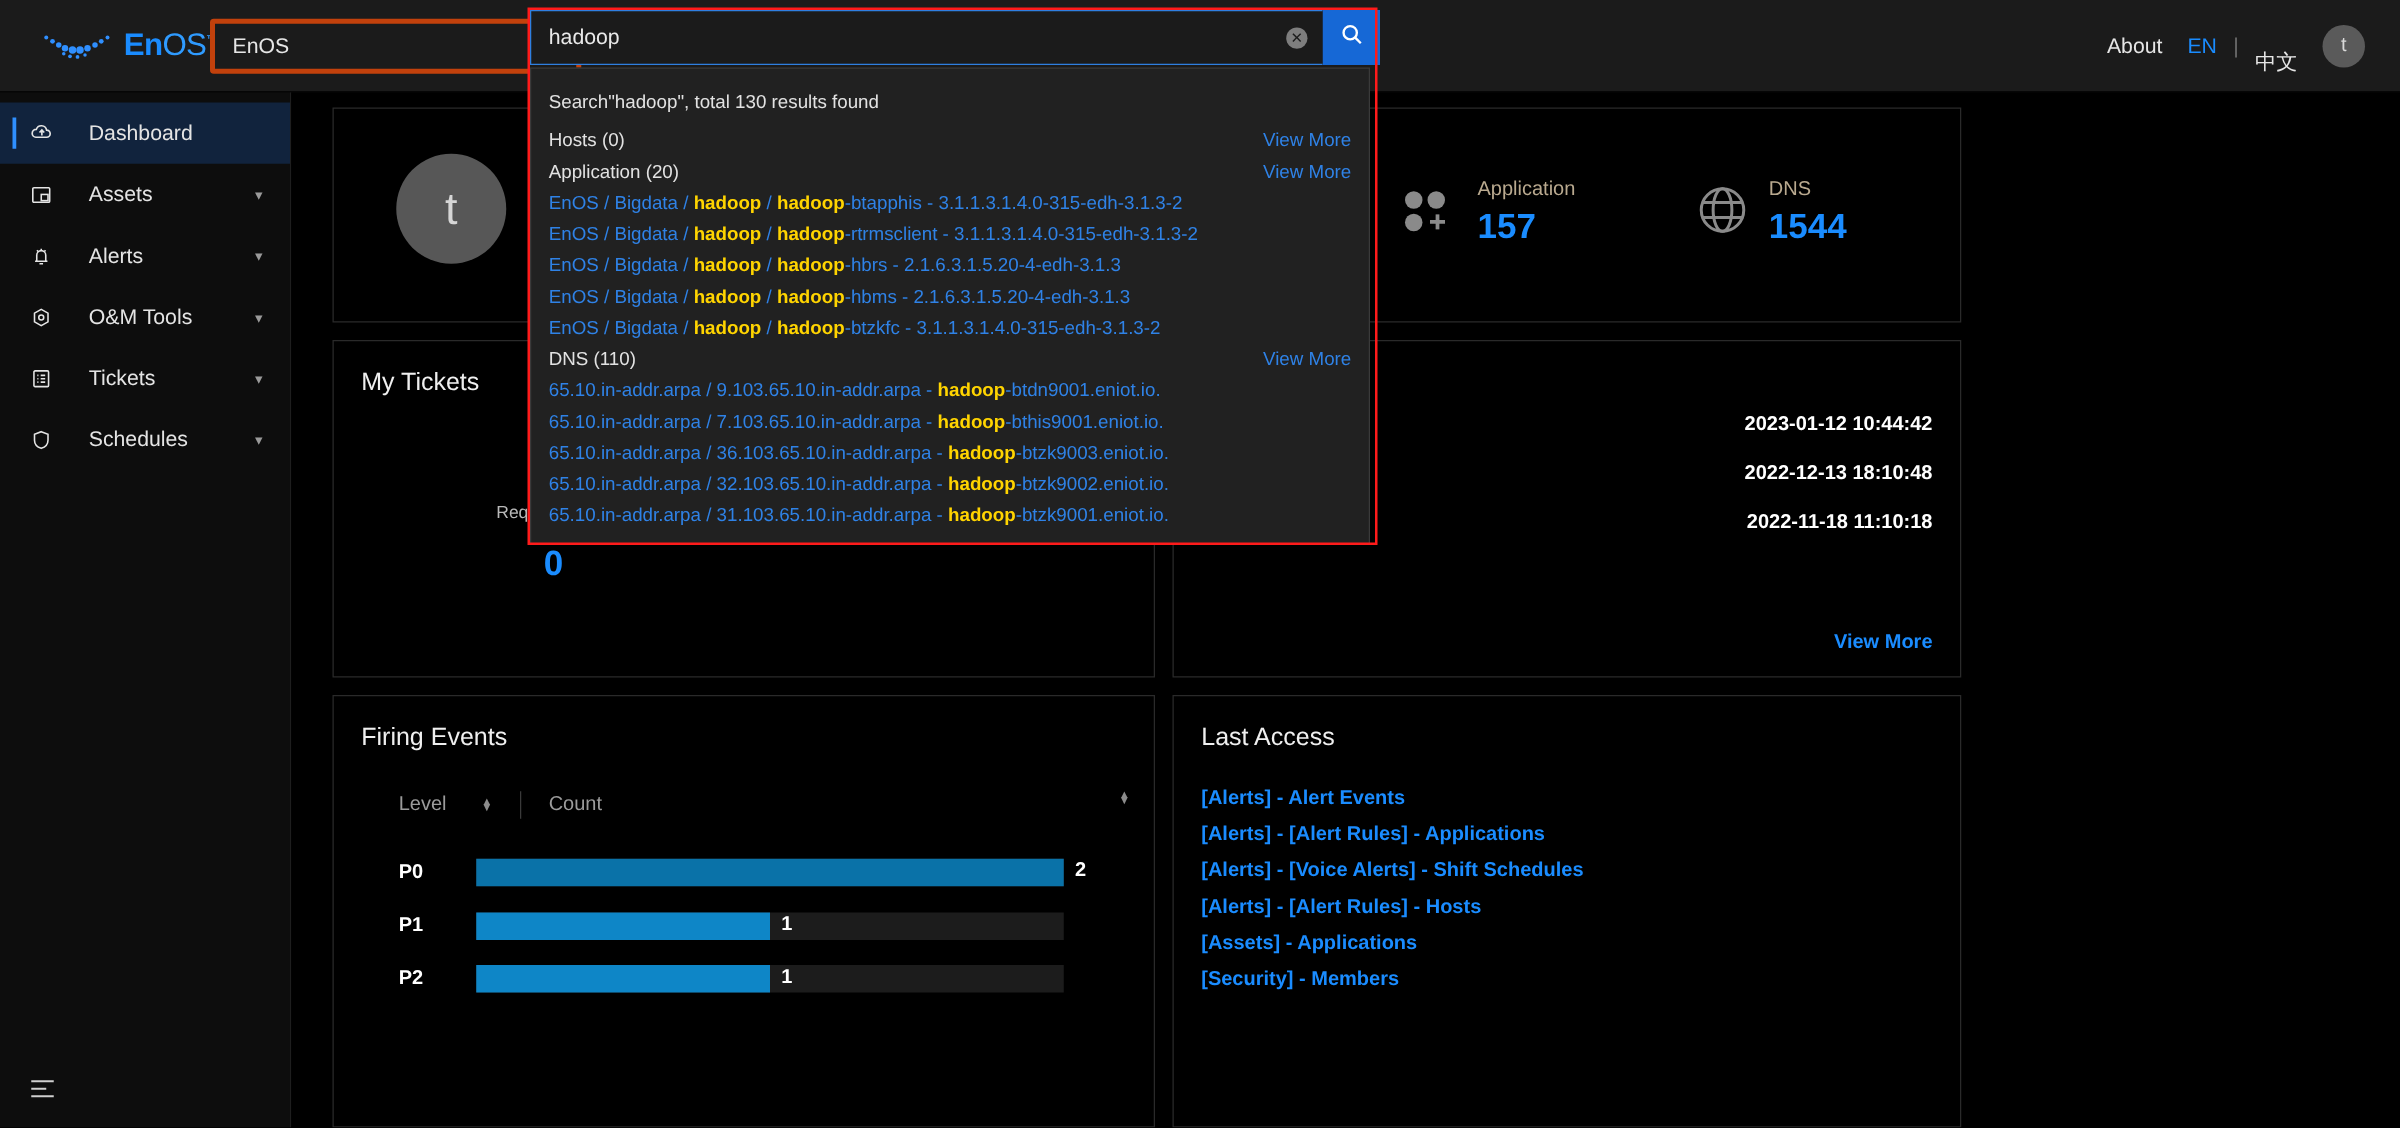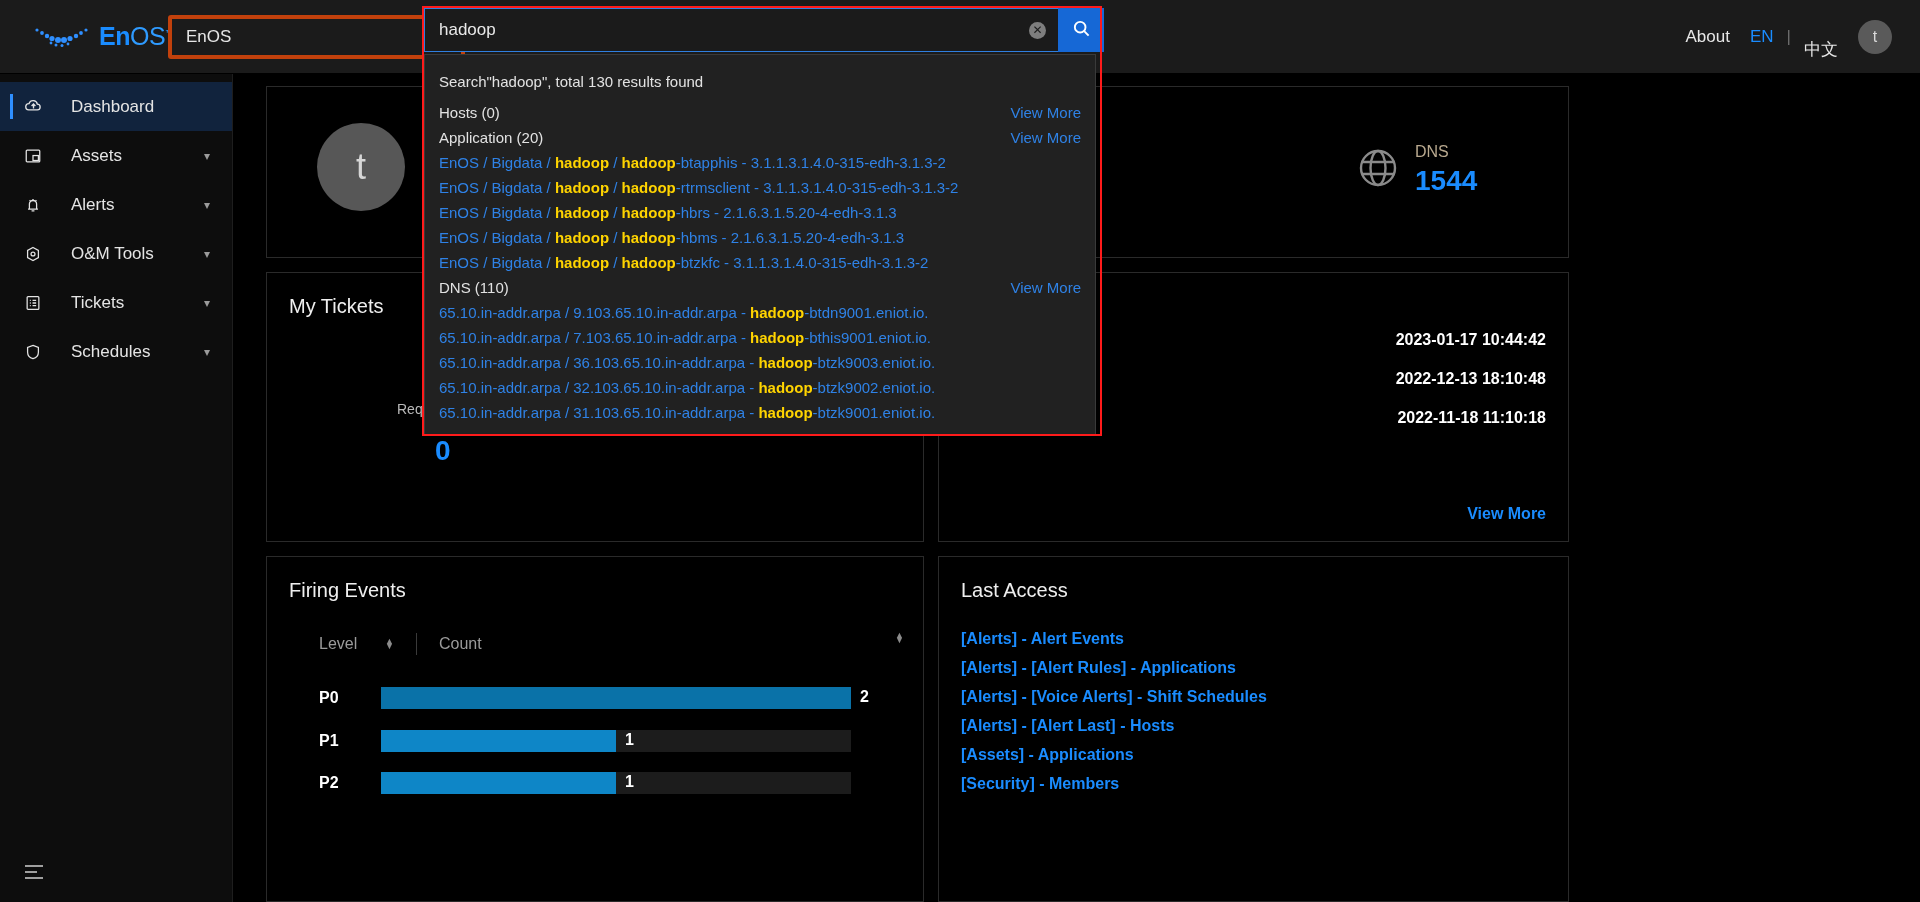--- a/index.html
+++ b/index.html
@@ -268,20 +268,35 @@
   </div>
 
   <div class="main">
 
     <div class="card" id="welcome-card">
       <div class="avatar-big">t</div>
       <div class="welcome-title">W</div>
       <div class="welcome-line" id="wl1">La</div>
       <div class="welcome-line" id="wl2">La</div>
 
+      <div class="stat" id="stat-app">
+        <span class="stat-ico">
+          <svg width="44" height="38" viewBox="0 0 44 38" fill="#8a8a8a">
+            <rect x="2" y="4" width="14" height="14" rx="7"></rect>
+            <rect x="20" y="4" width="14" height="14" rx="7"></rect>
+            <rect x="2" y="22" width="14" height="14" rx="7"></rect>
+            <rect x="22" y="27" width="12" height="3"></rect>
+              <rect x="26.5" y="22.5" width="3" height="12"></rect>
+          </svg>
+        </span>
+        <span>
+          <div class="stat-label">Application</div>
+          <div class="stat-value">157</div>
+        </span>
+      </div>
 
       <div class="stat" id="stat-dns">
         <span class="stat-ico">
           <svg width="42" height="42" viewBox="0 0 42 42" fill="none" stroke="#8a8a8a" stroke-width="2.4">
             <circle cx="21" cy="21" r="17"></circle>
             <ellipse cx="21" cy="21" rx="7.5" ry="17"></ellipse>
             <path d="M4.5 15h33M4.5 27h33"></path>
           </svg>
         </span>
         <span>
@@ -292,21 +307,21 @@
     </div>
 
     <div class="card" id="tickets-card">
       <div class="card-title">My Tickets</div>
       <div class="ticket-label">Req</div>
       <div class="ticket-num">0</div>
     </div>
 
     <div class="card" id="right-top-card">
       <div class="ts-list">
-        <div class="ts-row">2023-01-17 10:44:42</div>
+        <div class="ts-row">2023-01-12 10:44:42</div>
         <div class="ts-row">2022-12-13 18:10:48</div>
         <div class="ts-row">2022-11-18 11:10:18</div>
       </div>
       <a class="viewmore-link">View More</a>
     </div>
 
     <div class="card" id="firing-card">
       <div class="card-title">Firing Events</div>
       <div class="fe-head">
         <span class="fe-col-level">Level</span>
@@ -343,21 +358,21 @@
           <span class="bar-num" id="num-p2" style="left: 244px;">1</span>
         </span>
       </div>
     </div>
 
     <div class="card" id="access-card">
       <div class="card-title">Last Access</div>
       <a class="access-link" style="top:73px;">[Alerts] - Alert Events</a>
       <a class="access-link" style="top:102px;">[Alerts] - [Alert Rules] - Applications</a>
       <a class="access-link" style="top:131px;">[Alerts] - [Voice Alerts] - Shift Schedules</a>
-      <a class="access-link" style="top:160px;">[Alerts] - [Alert Last] - Hosts</a>
+      <a class="access-link" style="top:160px;">[Alerts] - [Alert Rules] - Hosts</a>
       <a class="access-link" style="top:189px;">[Assets] - Applications</a>
       <a class="access-link" style="top:218px;">[Security] - Members</a>
     </div>
   </div>
 
   <div class="search-wrap">
     <div class="search-bar">
       <div class="search-input-box">
         <span class="search-text">hadoop</span>
         <span class="clear-ico">✕</span>

